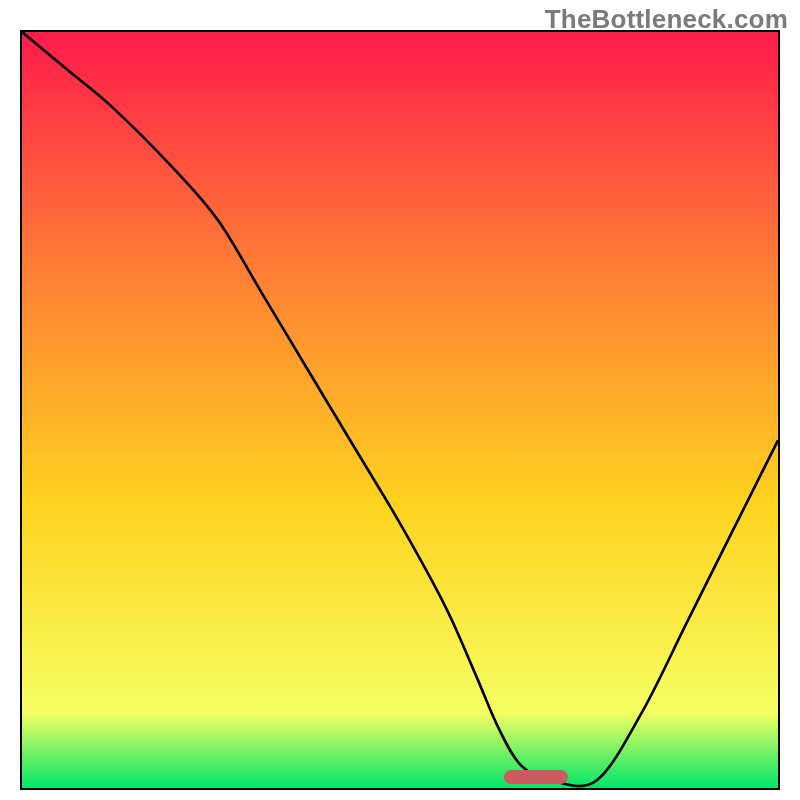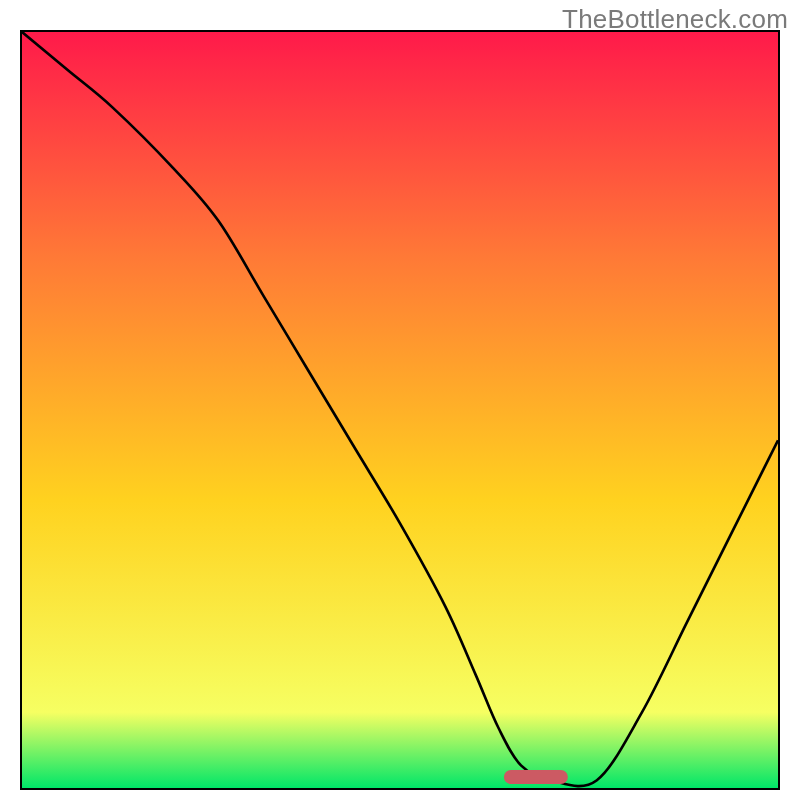--- a/index.html
+++ b/index.html
@@ -14,21 +14,21 @@
   .stage {
     position: relative;
     width: 800px;
     height: 800px;
   }
   .watermark {
     position: absolute;
     top: 4px;
     right: 12px;
     font-size: 26px;
-    font-weight: 400;
+    font-weight: 700;
     color: #7a7a7a;
     letter-spacing: 0.2px;
   }
   .plot {
     position: absolute;
     left: 20px;
     top: 30px;
     width: 760px;
     height: 760px;
     border: 2px solid #000;

